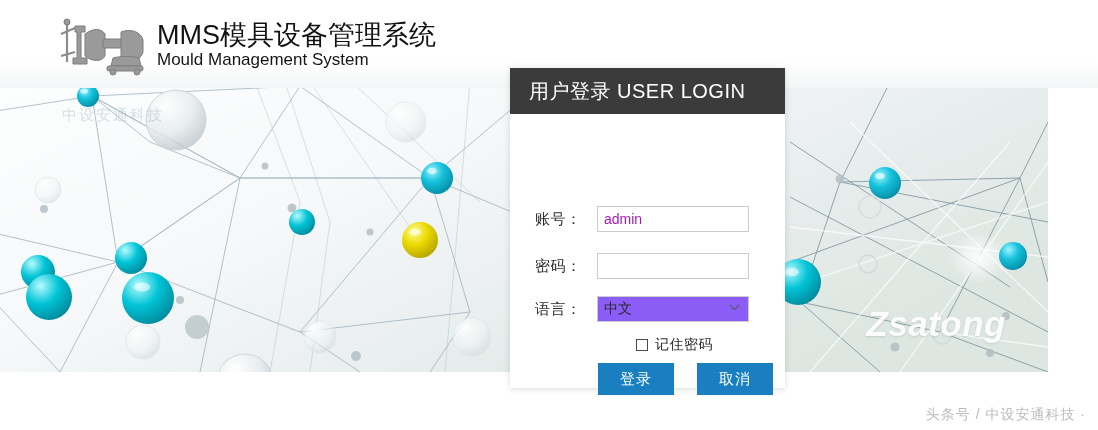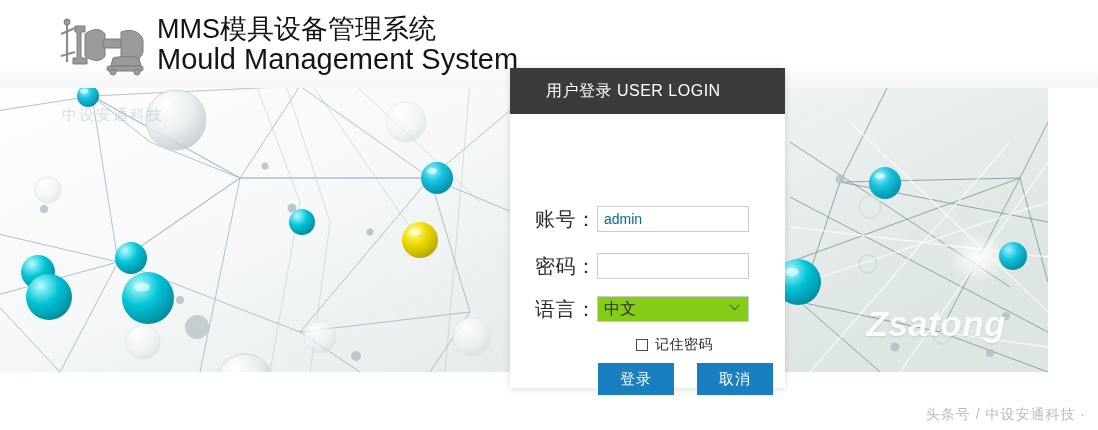--- a/index.html
+++ b/index.html
@@ -37,21 +37,21 @@
     line-height: 1;
     color: #1a1a1a;
   }
   .brand-cn {
     font-size: 27px;
     letter-spacing: 0px;
     white-space: nowrap;
     color: #121212;
   }
   .brand-en {
-    font-size: 29px;
+    font-size: 17px;
     margin-top: 2px;
     white-space: nowrap;
     color: #151515;
   }
 
   
   .bg-art {
     position: absolute;
     left: 0; top: 82px;
     width: 1048px; height: 290px;
@@ -86,24 +86,24 @@
     left: 510px; top: 68px;
     width: 275px; height: 320px;
     background: #ffffff;
     box-shadow: 0 1px 6px rgba(80,90,95,0.22);
     z-index: 10;
   }
   .login-title {
     height: 46px;
     background: #3b3b3b;
     color: #ffffff;
-    font-size: 16px;
+    font-size: 20px;
     display: flex;
     align-items: center;
-    padding-left: 36px;
+    padding-left: 19px;
     letter-spacing: 0.5px;
     white-space: nowrap;
   }
   .login-body {
     padding: 0;
     background: #ffffff;
     height: 274px;
     position: relative;
   }
   .form-row {
@@ -114,49 +114,49 @@
     height: 34px;
   }
   .row-account { position: absolute; left: 0; top: 88px; width: 100%; }
   .row-password { position: absolute; left: 0; top: 135px; width: 100%; }
   .row-language { position: absolute; left: 0; top: 178px; width: 100%; }
   .row-remember { position: absolute; left: 14px; top: 214px; width: 100%; }
   .row-buttons  { position: absolute; left: 0; top: 248px; width: 100%; }
 
   .field-label {
     width: 62px;
-    font-size: 20px;
+    font-size: 15px;
     color: #2b2b2b;
     text-align: left;
     white-space: nowrap;
     letter-spacing: 0.5px;
   }
   .text-input {
     width: 152px;
     height: 26px;
     border: 1px solid #c9cdd0;
     background: #ffffff;
     font-size: 14px;
-    color: #0369a1;
+    color: #a21caf;
     padding: 0 6px;
     font-family: "Liberation Sans", "DejaVu Sans", sans-serif;
     outline: none;
     border-radius: 0;
   }
   .select-wrap {
     position: relative;
     width: 152px;
     height: 26px;
   }
   .select-box {
     width: 152px;
     height: 26px;
     border: 1px solid #c9cdd0;
-    background: #84cc16;
-    font-size: 16px;
+    background: #8b5cf6;
+    font-size: 14px;
     color: #2b2b2b;
     padding: 0 6px;
     display: flex;
     align-items: center;
   }
   .chevron {
     position: absolute;
     right: 9px; top: 8px;
     width: 11px; height: 7px;
     pointer-events: none;

